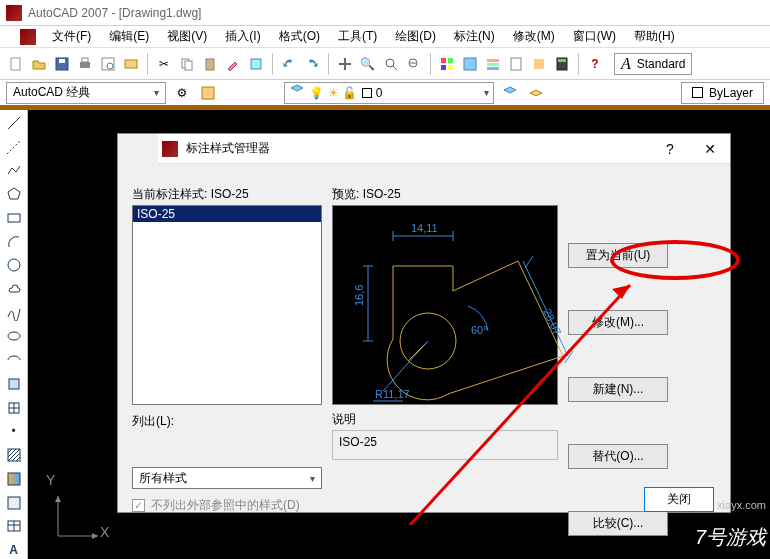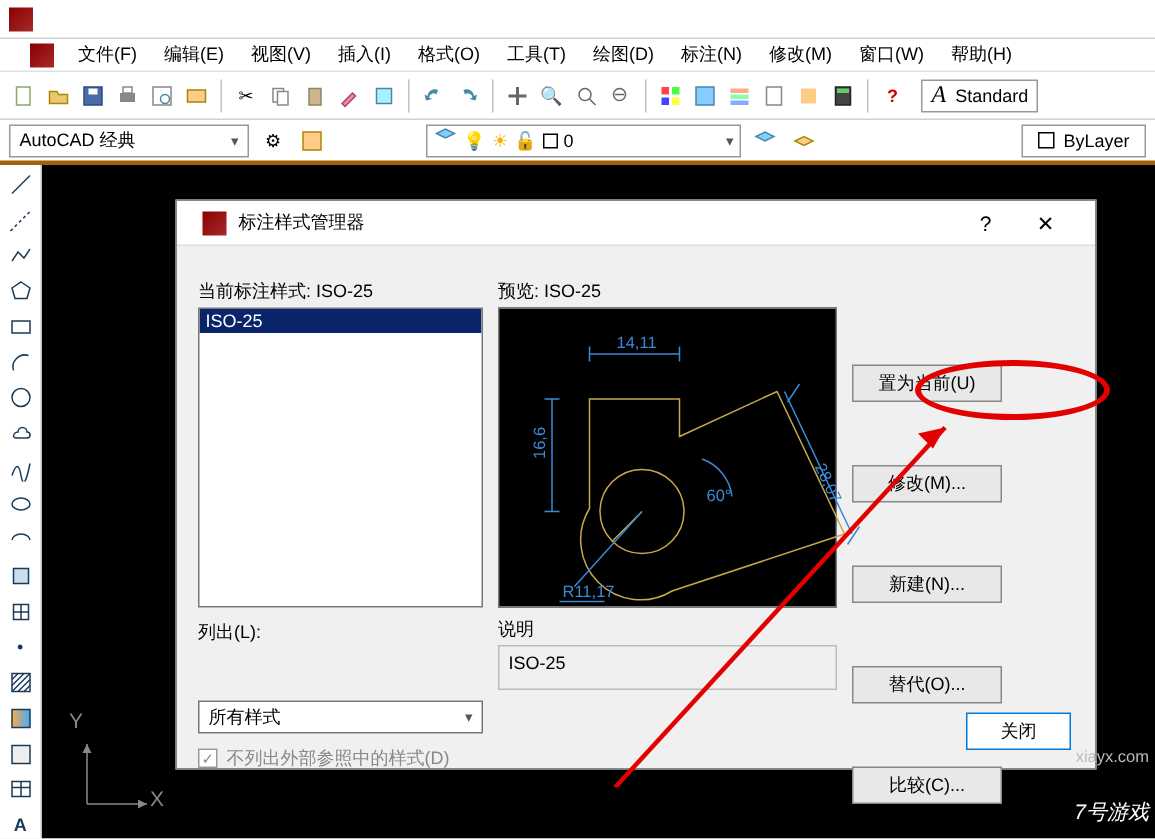--- a/index.html
+++ b/index.html
@@ -12,68 +12,69 @@
 .menubar { height: 22px; background: #fff; display: flex; align-items: center; padding: 0 20px; gap: 2px; border-bottom: 1px solid #e0e0e0; }
 .menubar .app-icon2 { width: 16px; height: 16px; background: linear-gradient(135deg,#8b0000,#a52a2a); margin-right: 6px; }
 .menu-item { padding: 2px 8px; color: #000; cursor: default; }
 
 .toolbar1 { height: 32px; background: #fff; border-bottom: 1px solid #d0d0d0; display: flex; align-items: center; padding: 0 6px; gap: 3px; }
 .tb-btn { width: 20px; height: 20px; display: inline-flex; align-items: center; justify-content: center; border: 1px solid transparent; cursor: default; }
 .sep { width: 1px; height: 22px; background: #c0c0c0; margin: 0 3px; }
 .style-box { border: 1px solid #999; height: 22px; padding: 0 6px; display: flex; align-items: center; gap: 6px; margin-left: 6px; }
 .style-A { font-style: italic; font-size: 16px; font-family: Georgia; }
 
-.toolbar2 { height: 30px; background: #fff; border-bottom: 3px solid #a16207; display: flex; align-items: center; padding: 0 6px; gap: 6px; }
+.toolbar2 { height: 30px; background: #fff; border-bottom: 5px solid #a16207; display: flex; align-items: center; padding: 0 6px; gap: 6px; }
 .workspace-combo { border: 1px solid #999; height: 22px; width: 160px; display: flex; align-items: center; padding: 0 6px; justify-content: space-between; }
 .layer-panel { border: 1px solid #999; height: 22px; width: 210px; display: flex; align-items: center; padding: 0 4px; gap: 4px; margin-left: 60px; }
 .bylayer { border: 1px solid #999; height: 22px; padding: 0 10px; display: flex; align-items: center; gap: 6px; margin-left: auto; }
 
 .workarea { position: absolute; left: 0; top: 110px; right: 0; bottom: 0; display: flex; }
 .left-toolbar { width: 28px; background: #fff; border-right: 1px solid #c0c0c0; display: flex; flex-direction: column; align-items: center; padding-top: 4px; gap: 6px; }
 .lt-btn { width: 20px; height: 20px; display: flex; align-items: center; justify-content: center; color: #1a3a5a; cursor: default; }
 .canvas { flex: 1; background: #000; position: relative; }
 
 .ucs { position: absolute; left: 20px; bottom: 10px; color: #888; font-size: 14px; }
 
 
 .dialog { position: absolute; left: 117px; top: 133px; width: 614px; height: 380px; background: #f0f0f0; border: 1px solid #888; box-shadow: 2px 2px 6px rgba(0,0,0,.3); }
-.dlg-title { height: 30px; background: #fff; border-bottom: 1px solid #ddd; display: flex; align-items: center; padding: 0 17px; gap: 8px; }
+.dlg-title { height: 30px; background: #fff; border-bottom: 1px solid #ddd; display: flex; align-items: center; padding: 0 4px; gap: 8px; margin-left: 40px; }
 .dlg-title .dlg-icon { width: 16px; height: 16px; background: linear-gradient(135deg,#8b0000,#a52a2a); }
 .dlg-title-text { flex: 1; }
 .dlg-help, .dlg-close { width: 32px; text-align: center; font-size: 14px; cursor: default; }
 .dlg-body { padding: 22px 14px; display: flex; gap: 10px; }
 .dlg-left { width: 190px; }
 .dlg-mid { width: 226px; }
 .dlg-right { width: 100px; display: flex; flex-direction: column; gap: 6px; }
 .label { margin-bottom: 2px; }
 .listbox { border: 1px solid #777; background: #fff; height: 200px; overflow: auto; }
 .list-item { background: #0a246a; color: #fff; padding: 1px 4px; }
 .preview-box { border: 1px solid #777; background: #000; height: 200px; position: relative; }
 .btn { border: 1px solid #888; background: #e8e8e8; padding: 3px 4px; text-align: center; cursor: default; margin-top: 36px; }
 .combo { border: 1px solid #777; background: #fff; height: 22px; display: flex; align-items: center; padding: 0 6px; justify-content: space-between; margin-top: 37px; }
 .chk-row { display: flex; align-items: center; gap: 6px; margin-top: 8px; color: #888; }
 .chk { width: 13px; height: 13px; border: 1px solid #999; background: #fff; display: inline-flex; align-items: center; justify-content: center; font-size: 10px; color: #888; }
-.dlg-footer { position: absolute; bottom: 12px; right: 16px; display: flex; gap: 10px; }
+.dlg-footer { position: absolute; bottom: 0; right: 16px; display: flex; gap: 10px; }
 .btn-close { border: 1px solid #0078d7; background: #fff; padding: 3px 22px; }
 
 
 .red-ellipse { position: absolute; left: 610px; top: 240px; width: 130px; height: 40px; border: 4px solid #e30000; border-radius: 50%; pointer-events: none; }
 .red-arrow { position: absolute; left: 400px; top: 265px; width: 270px; height: 260px; pointer-events: none; }
 
-.watermark { position: absolute; right: 4px; bottom: 8px; color: #fff; text-shadow: 0 0 4px #000; font-size: 14px; font-style: italic; pointer-events: none; }
+.watermark { position: absolute; right: 4px; bottom: 8px; color: #fff; text-shadow: 0 0 4px #000; font-size: 20px; font-style: italic; pointer-events: none; }
 .watermark-url { position: absolute; right: 4px; bottom: 48px; color: #bbb; font-size: 11px; pointer-events: none; }
 
 svg.icon { width: 16px; height: 16px; }
 .chevron { font-size: 10px; color: #555; }
 </style>
 </head>
 <body>
 
 <div class="titlebar">
   <span class="app-icon"></span>
+  <span class="titlebar-text">AutoCAD 2007 - [Drawing1.dwg]</span>
 </div>
 
 <div class="menubar">
   <span class="app-icon2"></span>
   <span class="menu-item">文件(F)</span>
   <span class="menu-item">编辑(E)</span>
   <span class="menu-item">视图(V)</span>
   <span class="menu-item">插入(I)</span>
   <span class="menu-item">格式(O)</span>
   <span class="menu-item">工具(T)</span>

